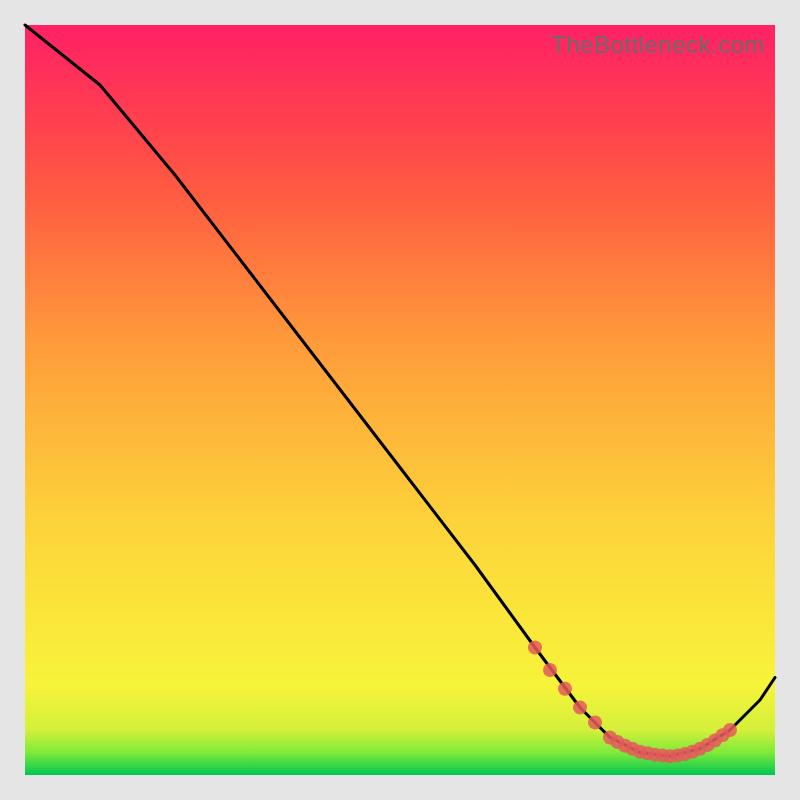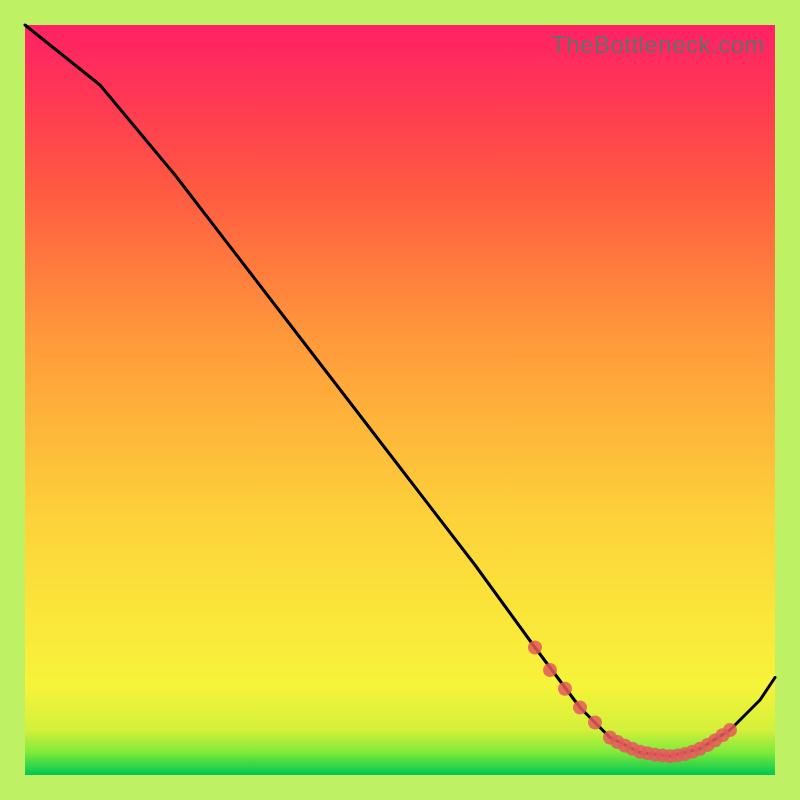--- a/index.html
+++ b/index.html
@@ -8,21 +8,21 @@
     width: 800px;
     height: 800px;
     background: #000;
     font-family: Arial, Helvetica, sans-serif;
     overflow: hidden;
   }
   .frame {
     position: relative;
     width: 800px;
     height: 800px;
-    background: #bef264;
+    background: #e5e5e5;
   }
   .plot {
     position: absolute;
     left: 25px;
     top: 25px;
     width: 750px;
     height: 750px;
     
     background: linear-gradient(
       to top,

